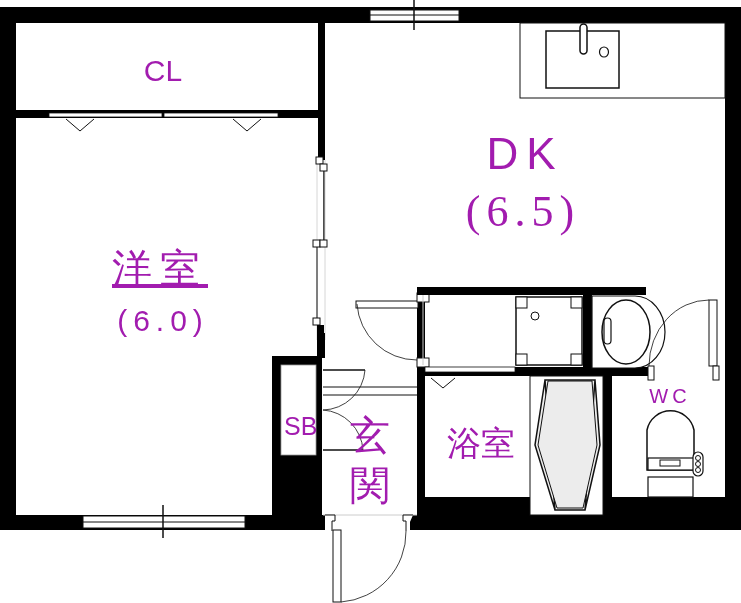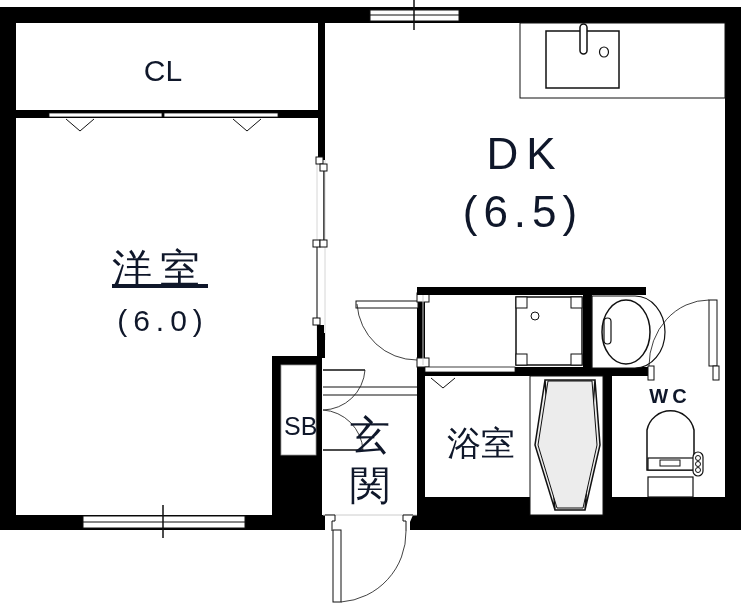--- a/index.html
+++ b/index.html
@@ -1,27 +1,27 @@
 <!DOCTYPE html>
 <html><head>
 <meta charset="utf-8">
 <style>
   html, body { margin: 0; padding: 0; background: #ffffff; }
   body { width: 741px; height: 603px; position: relative; overflow: hidden; }
   #plan { position: absolute; left: 0; top: 0; }
-  .label { position: absolute; color: #0f172a; font-family: "Liberation Sans", "DejaVu Sans", sans-serif; text-align: center; white-space: nowrap; line-height: 1; }
+  .label { position: absolute; color: #a21caf; font-family: "Liberation Sans", "DejaVu Sans", sans-serif; text-align: center; white-space: nowrap; line-height: 1; }
   .lbl-cl { left: 128px; top: 56px; width: 70px; font-size: 30px; }
   .lbl-yo { left: 90px; top: 248px; width: 140px; font-size: 40px; letter-spacing: 8px; text-decoration: underline; }
   .lbl-yo-sz { left: 88px; top: 306px; width: 150px; font-size: 30px; letter-spacing: 6px; }
   .lbl-dk { left: 470px; top: 132px; width: 110px; font-size: 44px; letter-spacing: 8px; }
-  .lbl-dk-sz { left: 448px; top: 190px; width: 150px; font-size: 44px; letter-spacing: 6px; }
+  .lbl-dk-sz { left: 448px; top: 190px; width: 150px; font-size: 44px; letter-spacing: 6px; font-family: Liberation Serif, serif; }
   .lbl-sb { left: 284px; top: 414px; width: 30px; font-size: 25px; line-height: 24px; white-space: normal; }
   .lbl-genkan { left: 345px; top: 410px; width: 50px; font-size: 40px; line-height: 50px; white-space: normal; text-align: center; }
   .lbl-bath { left: 436px; top: 427px; width: 90px; font-size: 34px; font-family: Liberation Serif, serif; }
-  .lbl-wc { left: 640px; top: 386px; width: 60px; font-size: 20px; letter-spacing: 4px; font-weight: bold; }
+  .lbl-wc { left: 640px; top: 386px; width: 60px; font-size: 20px; letter-spacing: 4px; }
 </style>
 </head>
 <body>
 
 <svg id="plan" width="741" height="603" viewBox="0 0 741 603">
 
   <g fill="#000">
     <rect x="0" y="7" width="741" height="16"></rect>
     <rect x="0" y="7" width="16" height="523"></rect>
     <rect x="725" y="7" width="16" height="523"></rect>

